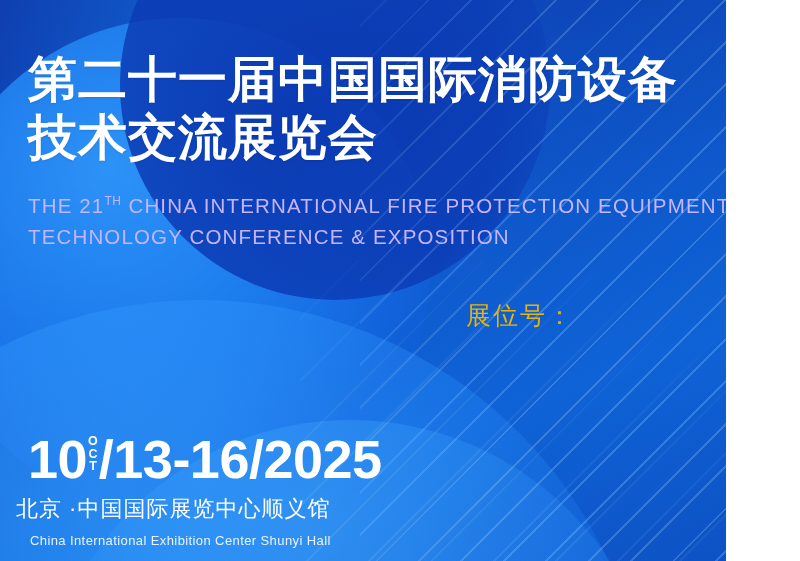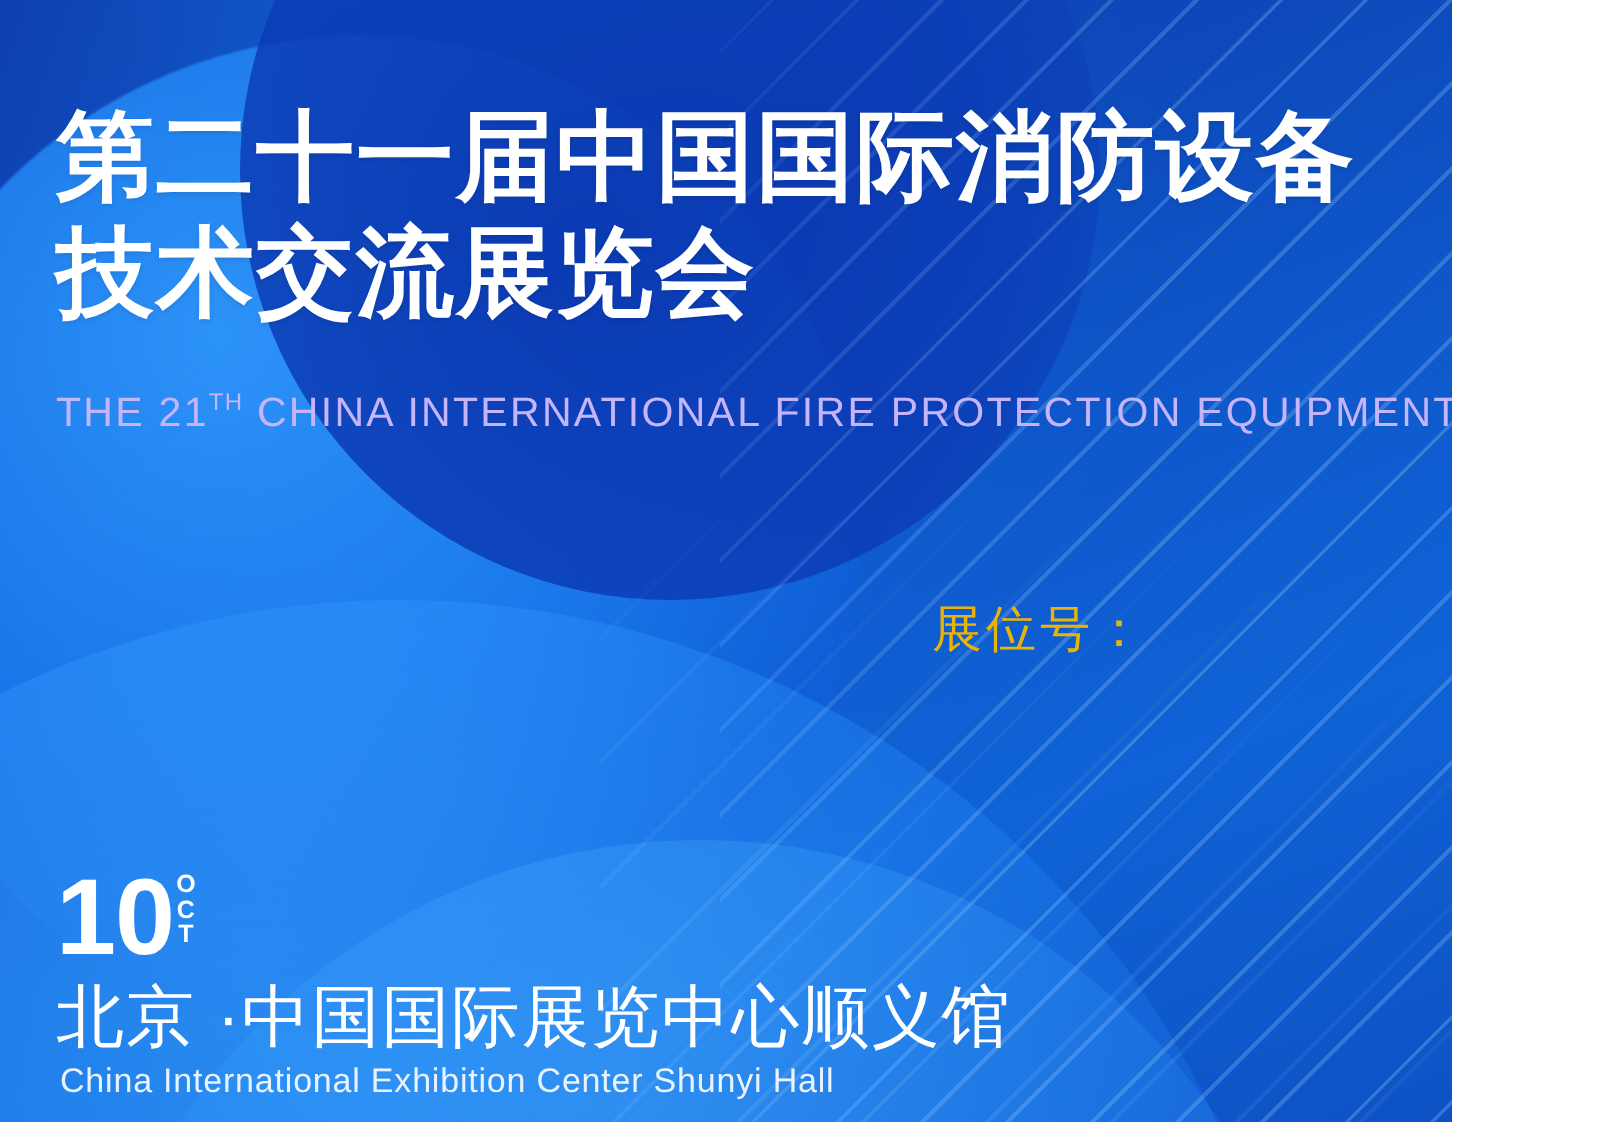--- a/index.html
+++ b/index.html
@@ -186,21 +186,21 @@
     line-height: 82px;
     letter-spacing: 1px;
     margin-top: 6px;
   }
 
   .date-row {
     position: absolute;
     left: 28px;
     top: 432px;
     display: flex;
-    align-items: center;
+    align-items: flex-start;
     color: #ffffff;
     font-weight: bold;
   }
   .date-big {
     font-size: 54px;
     line-height: 54px;
     letter-spacing: -0.5px;
   }
   .month-stack {
     display: inline-flex;
@@ -211,34 +211,34 @@
     line-height: 12.5px;
     font-weight: bold;
     letter-spacing: 0px;
     margin: 0 1px 8px 1px;
     height: 44px;
   }
   .month-stack span { display: block; }
 
   .venue-cn {
     position: absolute;
-    left: 28px;
+    left: 16px;
     top: 492px;
     color: #ffffff;
-    font-size: 34px;
+    font-size: 22px;
     line-height: 34px;
     letter-spacing: 1px;
     font-weight: 500;
   }
   .venue-en {
     position: absolute;
     left: 30px;
     top: 530px;
     color: #e9f2ff;
-    font-size: 17px;
+    font-size: 13px;
     line-height: 22px;
     letter-spacing: 0.4px;
     font-weight: 400;
   }
 </style>
 </head>
 <body>
 
 <div id="poster">
 
@@ -251,32 +251,34 @@
   <div class="bg-stripes"></div>
   <div class="bg-stripes-soft"></div>
 
   <div class="content">
 
     <div class="title-cn">第二十一届中国国际消防设备
 技术交流展览会</div>
 
     <div class="title-en">
       <div><span>THE 21</span><span class="sup">TH</span><span> CHINA INTERNATIONAL FIRE PROTECTION EQUIPMENT</span></div>
+      <div>TECHNOLOGY CONFERENCE &amp; EXPOSITION</div>
     </div>
 
     <div class="booth">
       <div class="booth-label">展位号：</div>
     </div>
 
     <div class="date-row">
       <span class="date-big">10</span>
       <span class="month-stack">
         <span>O</span>
         <span>C</span>
         <span>T</span>
       </span>
+      <span class="date-big">/13-16/2025</span>
     </div>
 
     <div class="venue-cn">北京 ·中国国际展览中心顺义馆</div>
     <div class="venue-en">China International Exhibition Center Shunyi Hall</div>
 
   </div>
 </div>
 
 </body></html>

